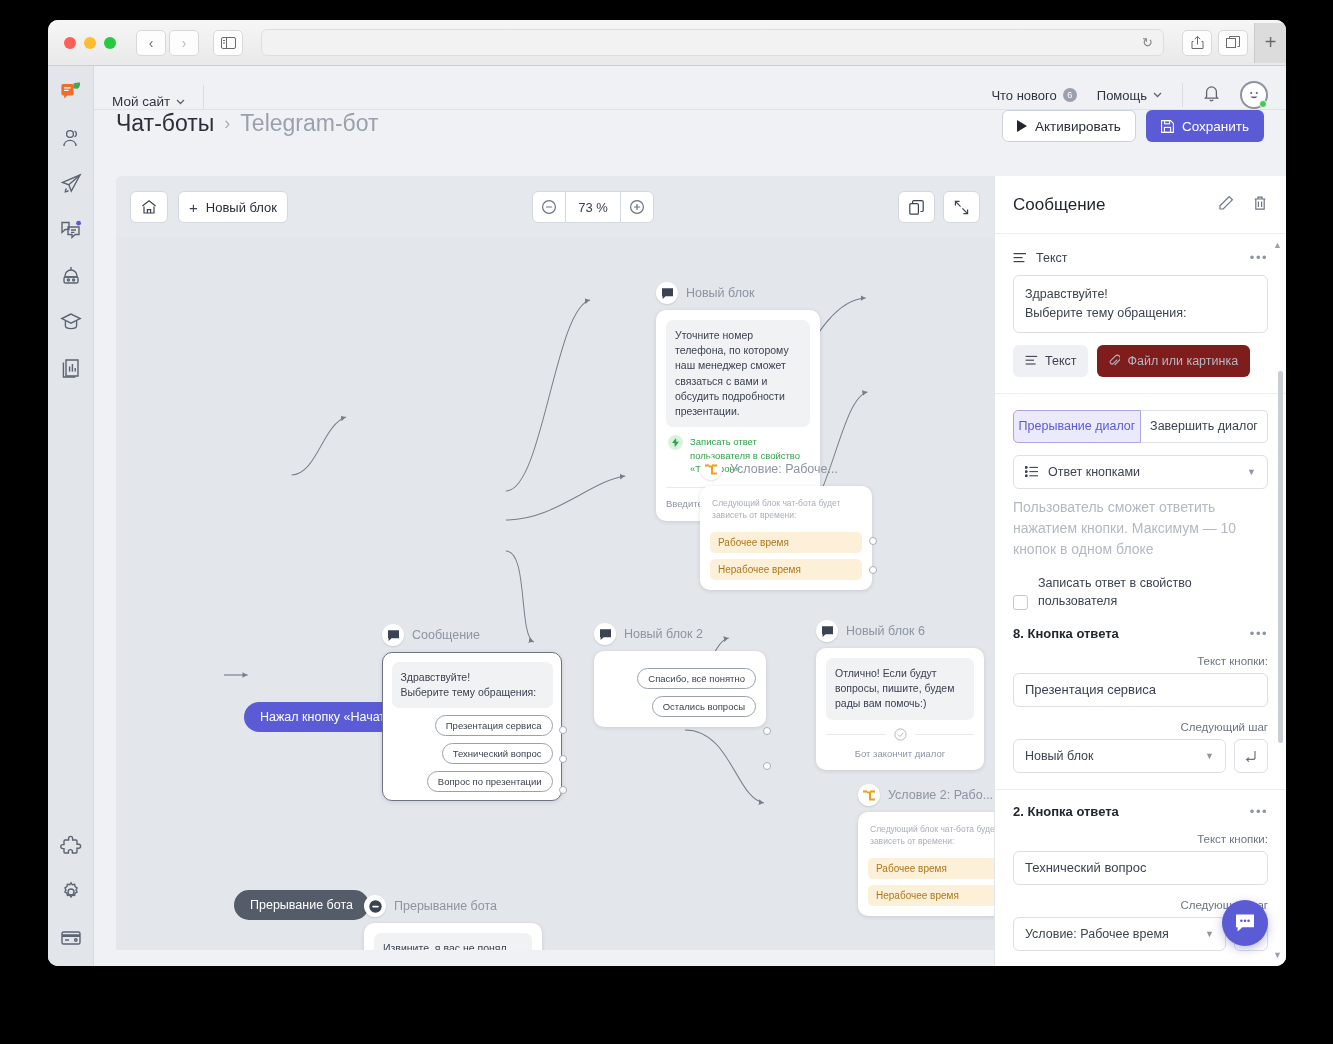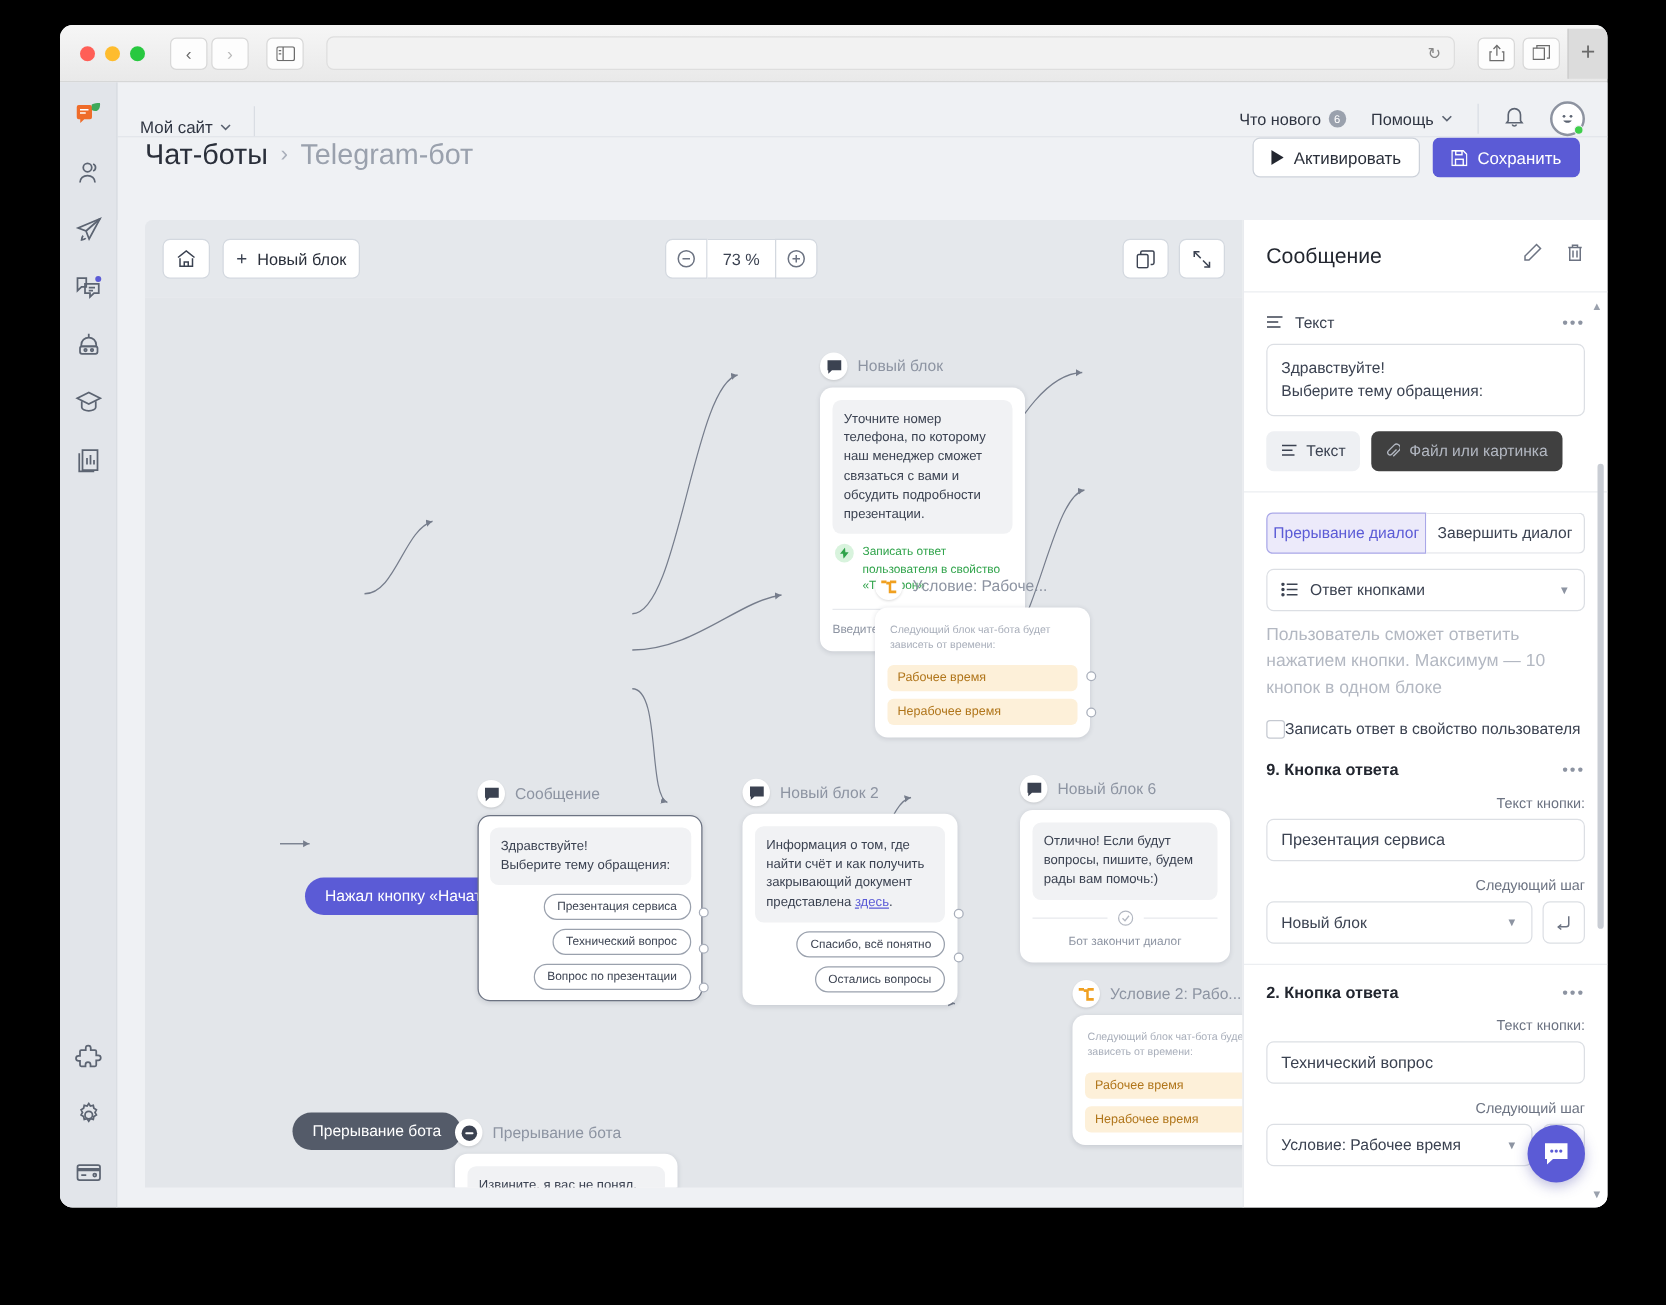--- a/index.html
+++ b/index.html
@@ -184,33 +184,33 @@
   .prow .lbl { font-size:12.5px; color:#3b4251; }
   .dots { margin-left:auto; color:#8d94a2; letter-spacing:1.5px; font-size:13px; cursor:pointer; }
   .textarea {
     margin-top: 10px; border:1px solid #dcdfe4; border-radius:6px; padding: 9px 11px;
     font-size:12.5px; color:#3b4251; line-height:1.5; min-height:48px;
   }
   .chips { display:flex; gap:9px; margin-top:12px; }
   .chip { height:32px; border-radius:6px; padding:0 12px; display:flex; align-items:center; gap:7px;
     font-size:12.5px; cursor:pointer; }
   .chip.on { background:#eef0f3; color:#3b4251; }
-  .chip.off { background:#404040; color:#b3b8c2; }
+  .chip.off { background:#7f1d1d; color:#b3b8c2; }
   .seg { display:flex; margin-bottom: 12px; }
   .seg div { flex:1; height:33px; display:flex; align-items:center; justify-content:center;
     font-size:12.5px; cursor:pointer; border:1px solid #dcdfe4; }
   .seg .a { background:#eceafa; color:#5b5bd6; border-color:#a9a7e8; border-radius:5px 0 0 5px; }
   .seg .b { background:#fff; color:#3b4251; border-left:none; border-radius:0 5px 5px 0; }
   .select {
     height:34px; border:1px solid #dcdfe4; border-radius:6px; display:flex; align-items:center;
     gap:9px; padding: 0 11px; font-size:12.5px; color:#3b4251; cursor:pointer;
   }
   .select .car { margin-left:auto; color:#8d94a2; font-size:9px; }
   .hint { font-size:14px; color:#b3b8c2; line-height:1.5; margin-top:8px; }
-  .checkrow { display:flex; margin-top:14px; align-items:center; }
+  .checkrow { display:flex; gap:10px; margin-top:14px; align-items:flex-end; }
   .cbox { width:15px; height:15px; border:1px solid #c5c9d1; border-radius:3px; flex:0 0 auto; margin-top:1px; cursor:pointer;}
   .checklbl { font-size:12.5px; color:#3b4251; line-height:1.45; }
   .btn-title { font-size:13px; color:#22262f; font-weight:bold; }
   .flbl { font-size:11.5px; color:#6c7382; margin-top:14px; margin-bottom:6px;text-align:right; }
   .finput { height:34px; border:1px solid #dcdfe4; border-radius:6px; display:flex; align-items:center;
     padding:0 11px; font-size:13px; color:#3b4251; }
   .steprow { display:flex; gap:8px; }
   .steprow .select { flex:1; }
   .gobtn { width:34px; height:34px; border:1px solid #dcdfe4; border-radius:6px;
     display:flex; align-items:center; justify-content:center; color:#6c7382; cursor:pointer; }
@@ -577,23 +577,20 @@
               <div class="node" style="left:478px; top:385px; width:172px;">
                 <div class="node-head">
                   <span class="node-ico">
                     <svg width="13" height="13" viewBox="0 0 13 13">
                         <path d="M1 1.2h11v8H4.6L1.6 12V9.2H1z" fill="#3b4251"></path>
                       </svg>
                   </span>
                   <span class="node-title">Новый блок 2</span>
                 </div>
                 <div class="card">
-                  <div class="bubble">
-                    <span>Информация о том, где найти счёт и как получить закрывающий документ представлена </span><a href="#">здесь</a><span>.</span>
-                  </div>
                   <div class="opt">Спасибо, всё понятно</div>
                   <div class="opt">Остались вопросы</div>
                 </div>
                 <span class="port" style="right:-5px; top:104px;"></span>
                 <span class="port" style="right:-5px; top:139px;"></span>
               </div>
 
               <div class="node" style="left:700px; top:382px; width:168px;">
                 <div class="node-head">
                   <span class="node-ico">
@@ -741,21 +738,21 @@
                 </div>
                 <div class="hint">Пользователь сможет ответить нажатием кнопки. Максимум — 10 кнопок в одном блоке</div>
                 <div class="checkrow">
                   <span class="cbox"></span>
                   <span class="checklbl">Записать ответ в свойство пользователя</span>
                 </div>
               </div>
 
               <div class="psec psec-bord" style="padding-top:0">
                 <div class="prow">
-                  <span class="btn-title">9. Кнопка ответа</span>
+                  <span class="btn-title">8. Кнопка ответа</span>
                   <span class="dots">•••</span>
                 </div>
                 <div class="flbl">Текст кнопки:</div>
                 <div class="finput">Презентация сервиса</div>
                 <div class="flbl">Следующий шаг</div>
                 <div class="steprow">
                   <div class="select">
                     <span>Новый блок</span>
                     <span class="car">▼</span>
                   </div>

